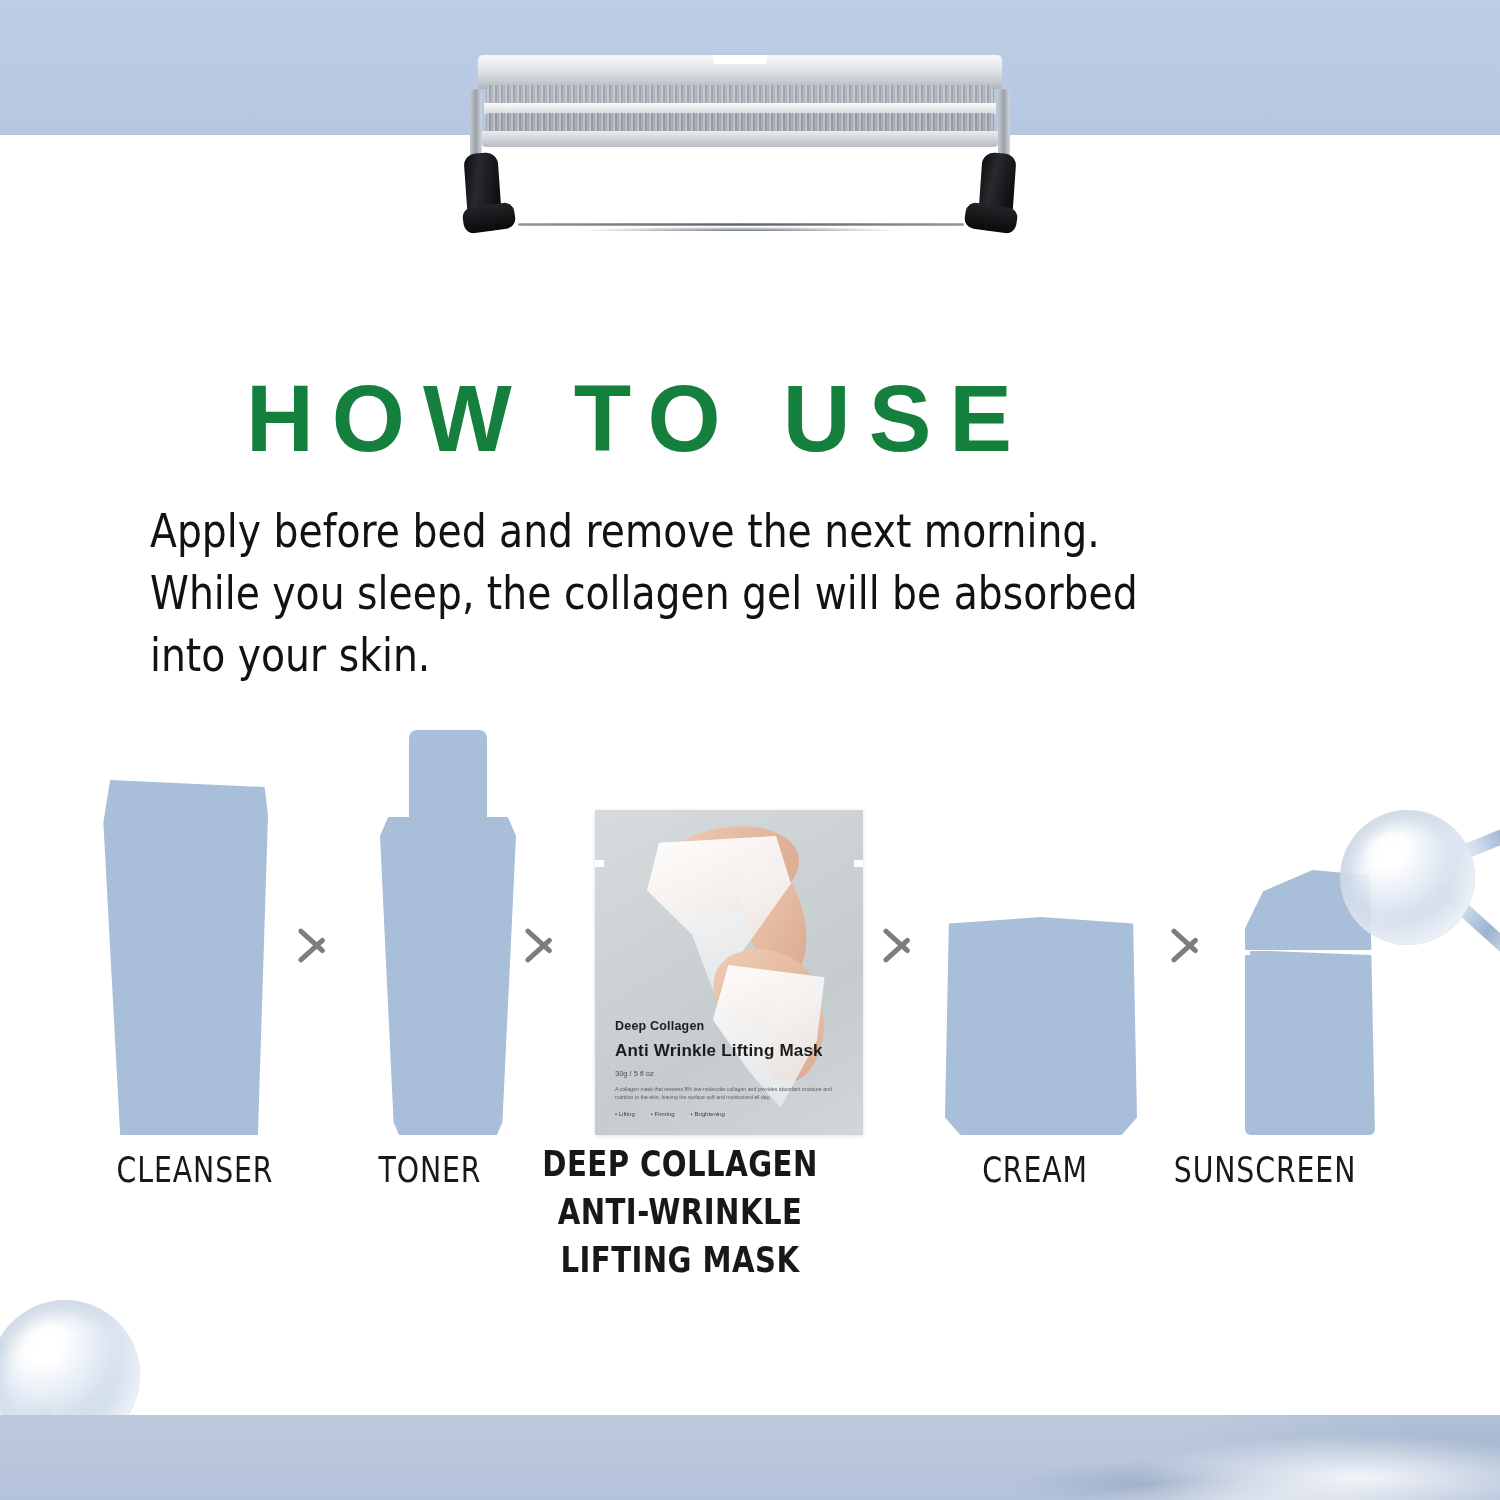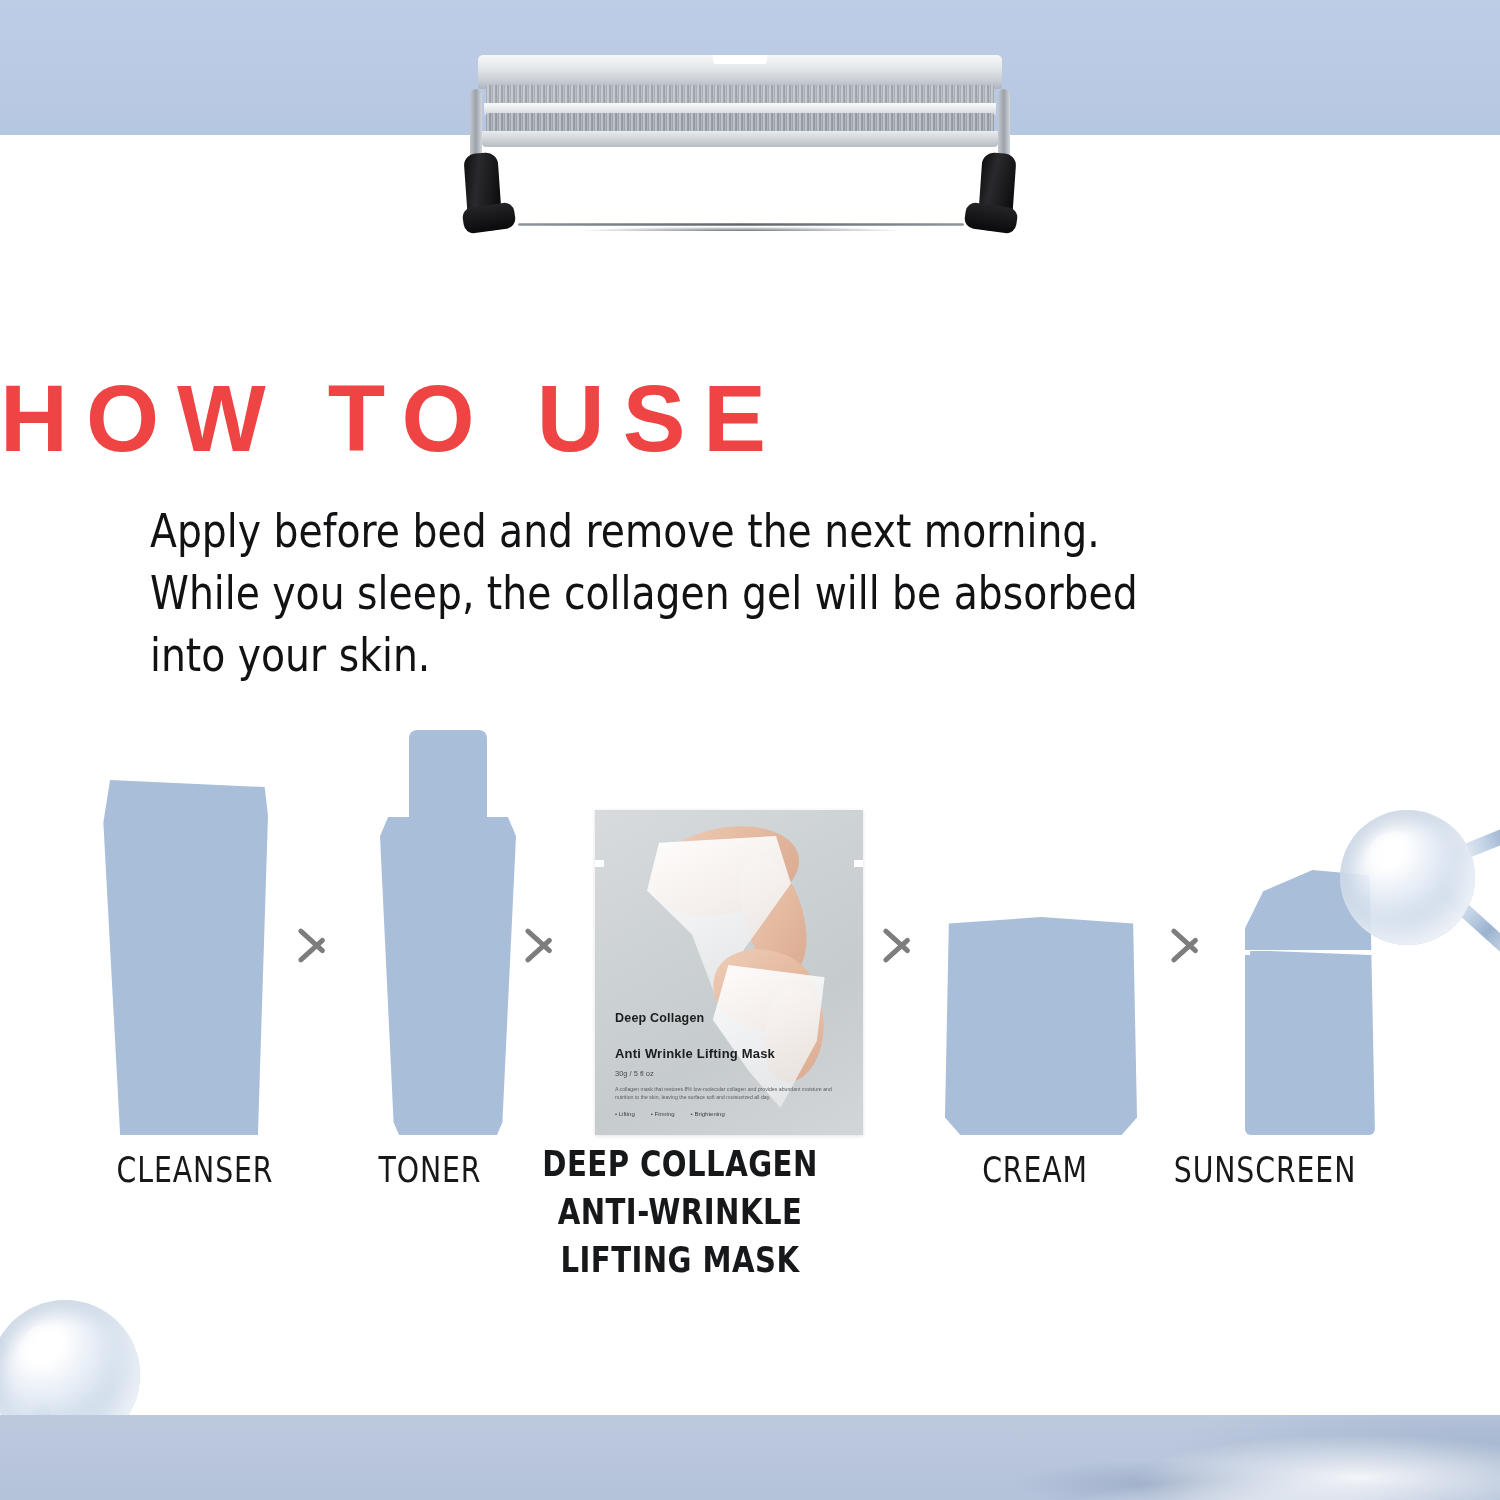--- a/index.html
+++ b/index.html
@@ -125,23 +125,23 @@
   .wire::before {
     content:""; position:absolute; left:0; top:2px; width:100%; height:3px;
     background:linear-gradient(90deg,#8e959d,#5f666e 50%,#8e959d);
     border-radius:3px;
     transform:scaleY(.9);
   }
 
   
   .title {
     position:absolute; left:0; top:365px; width:1276px;
-    text-align:left;
+    text-align:center;
     font-size:94px; font-weight:bold; letter-spacing:18px;
-    color:#ef4444;
+    color:#15803d;
     font-family:"Liberation Sans", sans-serif;
   }
   .lede {
     position:absolute; left:150px; top:500px; width:1240px;
     font-family:"DejaVu Sans Condensed","Liberation Sans", sans-serif;
     font-size:47px; line-height:1.32; color:#111214;
     transform:scaleX(.93); transform-origin:left top;
   }
 
   
@@ -227,21 +227,21 @@
   #gel-a {
     left:52px; top:26px; width:150px; height:170px;
     clip-path:polygon(8% 4%, 86% 0%, 96% 28%, 62% 70%, 48% 100%, 30% 58%, 0% 32%);
   }
   #gel-b {
     left:110px; top:152px; width:130px; height:152px;
     clip-path:polygon(18% 2%, 92% 10%, 86% 52%, 58% 96%, 34% 72%, 6% 38%);
   }
   .sachet-text { position:absolute; left:20px; bottom:18px; width:228px; }
   .st-1 { font-size:12.5px; font-weight:bold; color:#1b1c1e; letter-spacing:.2px; }
-  .st-2 { font-size:13px; font-weight:bold; color:#1b1c1e; margin-top:21px; letter-spacing:.2px; }
+  .st-2 { font-size:17px; font-weight:bold; color:#1b1c1e; margin-top:8px; letter-spacing:.2px; }
   .st-3 { font-size:7.5px; color:#4a4d51; margin-top:8px; }
   .st-4 { font-size:5.2px; color:#5a5d61; margin-top:7px; line-height:1.55; }
   .st-5 { font-size:6px; color:#3c3f43; margin-top:10px; display:flex; gap:16px; }
   .st-5 span::before{ content:"• "; }
 
   
   .label {
     position:absolute; top:1150px; text-align:center;
     font-family:"DejaVu Sans Condensed","Liberation Sans", sans-serif;
     font-size:35px; color:#16181a; letter-spacing:1px;

